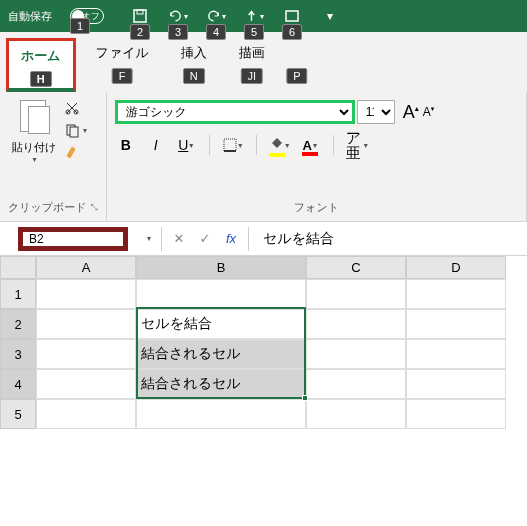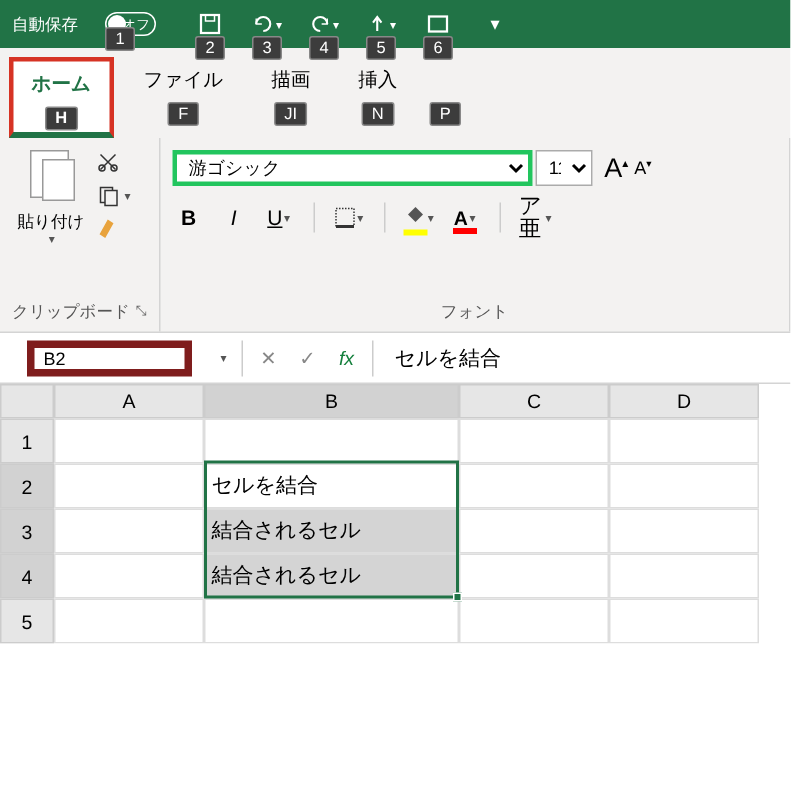--- a/index.html
+++ b/index.html
@@ -42,21 +42,21 @@
 .font-row2 { display: flex; gap: 8px; align-items: center; }
 .fmt-btn { width: 22px; height: 22px; display: flex; align-items: center; justify-content: center; font-size: 14px; }
 .drop { font-size: 8px; color: #555; margin-left: 1px; }
 .color-btn { display: flex; align-items: center; }
 .color-sw { width: 16px; height: 4px; margin-top: 12px; }
 
 .formula-bar { display: flex; align-items: center; height: 34px; border-bottom: 1px solid #d4d4d4; background: #fff; }
 .name-box { width: 110px; height: 24px; border: 5px solid #7f1d1d; margin: 0 18px; padding: 0 6px; font-size: 12px; }
 .fb-sep { width: 1px; height: 24px; background: #ccc; margin: 0 4px; }
 .fb-btn { width: 26px; text-align: center; color: #888; font-size: 13px; }
-.fx { font-style: italic; color: #15803d; }
+.fx { font-style: italic; color: #1d4ed8; }
 .fb-input { flex: 1; border: none; padding: 0 10px; font-size: 14px; height: 24px; }
 
 .grid { display: grid; grid-template-columns: 36px 100px 170px 100px 100px; }
 .col-header, .row-header { background: #e6e6e6; border: 1px solid #ccc; text-align: center; font-size: 13px; padding: 3px 0; }
 .row-header { height: 30px; display: flex; align-items: center; justify-content: center; }
 .corner { background: #e6e6e6; border: 1px solid #ccc; }
 .cell { border: 1px solid #ddd; height: 30px; padding: 2px 4px; font-size: 14px; display: flex; align-items: center; overflow: hidden; }
 .sel-header { background: #d2d2d2; }
 .cell.selected { background: #d4d4d4; }
 .cell.active { background: #fff; }
@@ -115,22 +115,22 @@
       </div>
     <div class="qat-btn">
         <span style="color:#fff">▾</span>
       </div>
   </div>
 </div>
 
 <div class="ribbon-tabs">
   <div class="tab active"><span>ホーム</span><span class="key-tip">H</span></div>
   <div class="tab"><span>ファイル</span><span class="key-tip">F</span></div>
+  <div class="tab"><span>挿入</span><span class="key-tip">N</span></div>
   <div class="tab"><span>描画</span><span class="key-tip">JI</span></div>
-  <div class="tab"><span>挿入</span><span class="key-tip">N</span></div>
   <div class="tab"><span class="key-tip">P</span></div>
 </div>
 
 <div class="ribbon-body">
   <div class="group">
     <div class="group-content">
       <div class="paste-btn">
         <div class="paste-icon">
             <div class="back"></div>
             <div class="front"></div>

